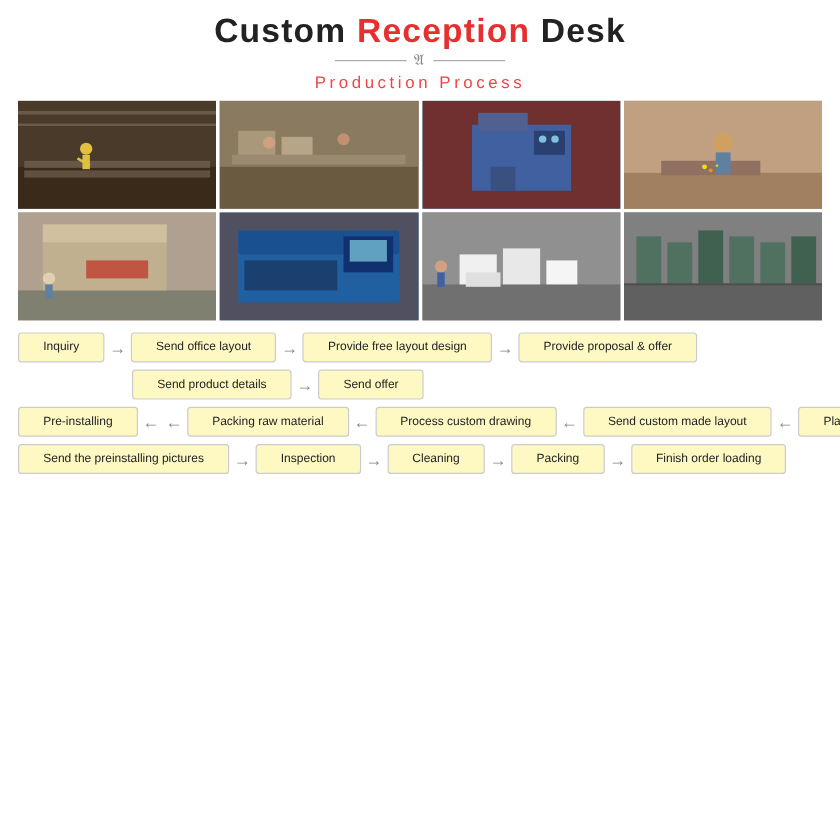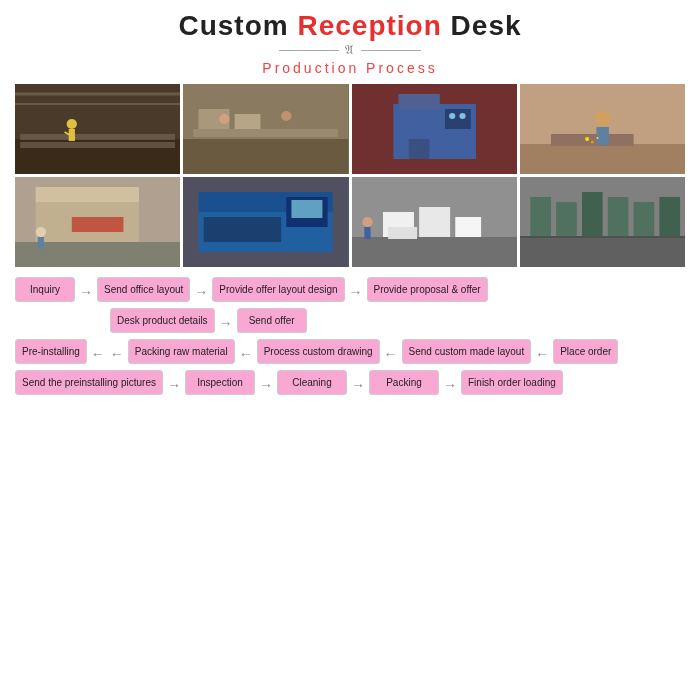--- a/index.html
+++ b/index.html
@@ -91,24 +91,24 @@
       display: flex;
       flex-direction: column;
       gap: 6px;
     }
     .flow-row {
       display: flex;
       align-items: center;
       gap: 3px;
     }
     .flow-box {
-      background: #f9a8d4;
+      background: #fef9c3;
       border: 1px solid #ccc;
       border-radius: 3px;
-      padding: 5px 6px;
+      padding: 5px 20px;
       font-size: 10px;
       color: #222;
       text-align: center;
       line-height: 1.3;
       min-width: 70px;
       flex-shrink: 0;
     }
     .flow-box.wide { min-width: 85px; }
     .flow-box.narrow { min-width: 60px; }
     .arrow {
@@ -288,33 +288,33 @@
     <div class="flow-row">
       <div class="flow-box narrow">
         <span>Inquiry</span>
       </div>
       <span class="arrow">→</span>
       <div class="flow-box">
         <span>Send office layout</span>
       </div>
       <span class="arrow">→</span>
       <div class="flow-box wide">
-        <span>Provide offer layout design</span>
+        <span>Provide free layout design</span>
       </div>
       <span class="arrow">→</span>
       <div class="flow-box wide">
         <span>Provide proposal &amp; offer</span>
       </div>
     </div>
 
     <div class="flow-row">
       <div style="width:73px; flex-shrink:0;"></div>
       <span class="arrow" style="color:transparent;">→</span>
       <div class="flow-box">
-        <span>Desk product details</span>
+        <span>Send product details</span>
       </div>
       <span class="arrow">→</span>
       <div class="flow-box">
         <span>Send offer</span>
       </div>
     </div>
 
     <div class="flow-row">
       <div class="flow-box narrow">
         <span>Pre-installing</span>

